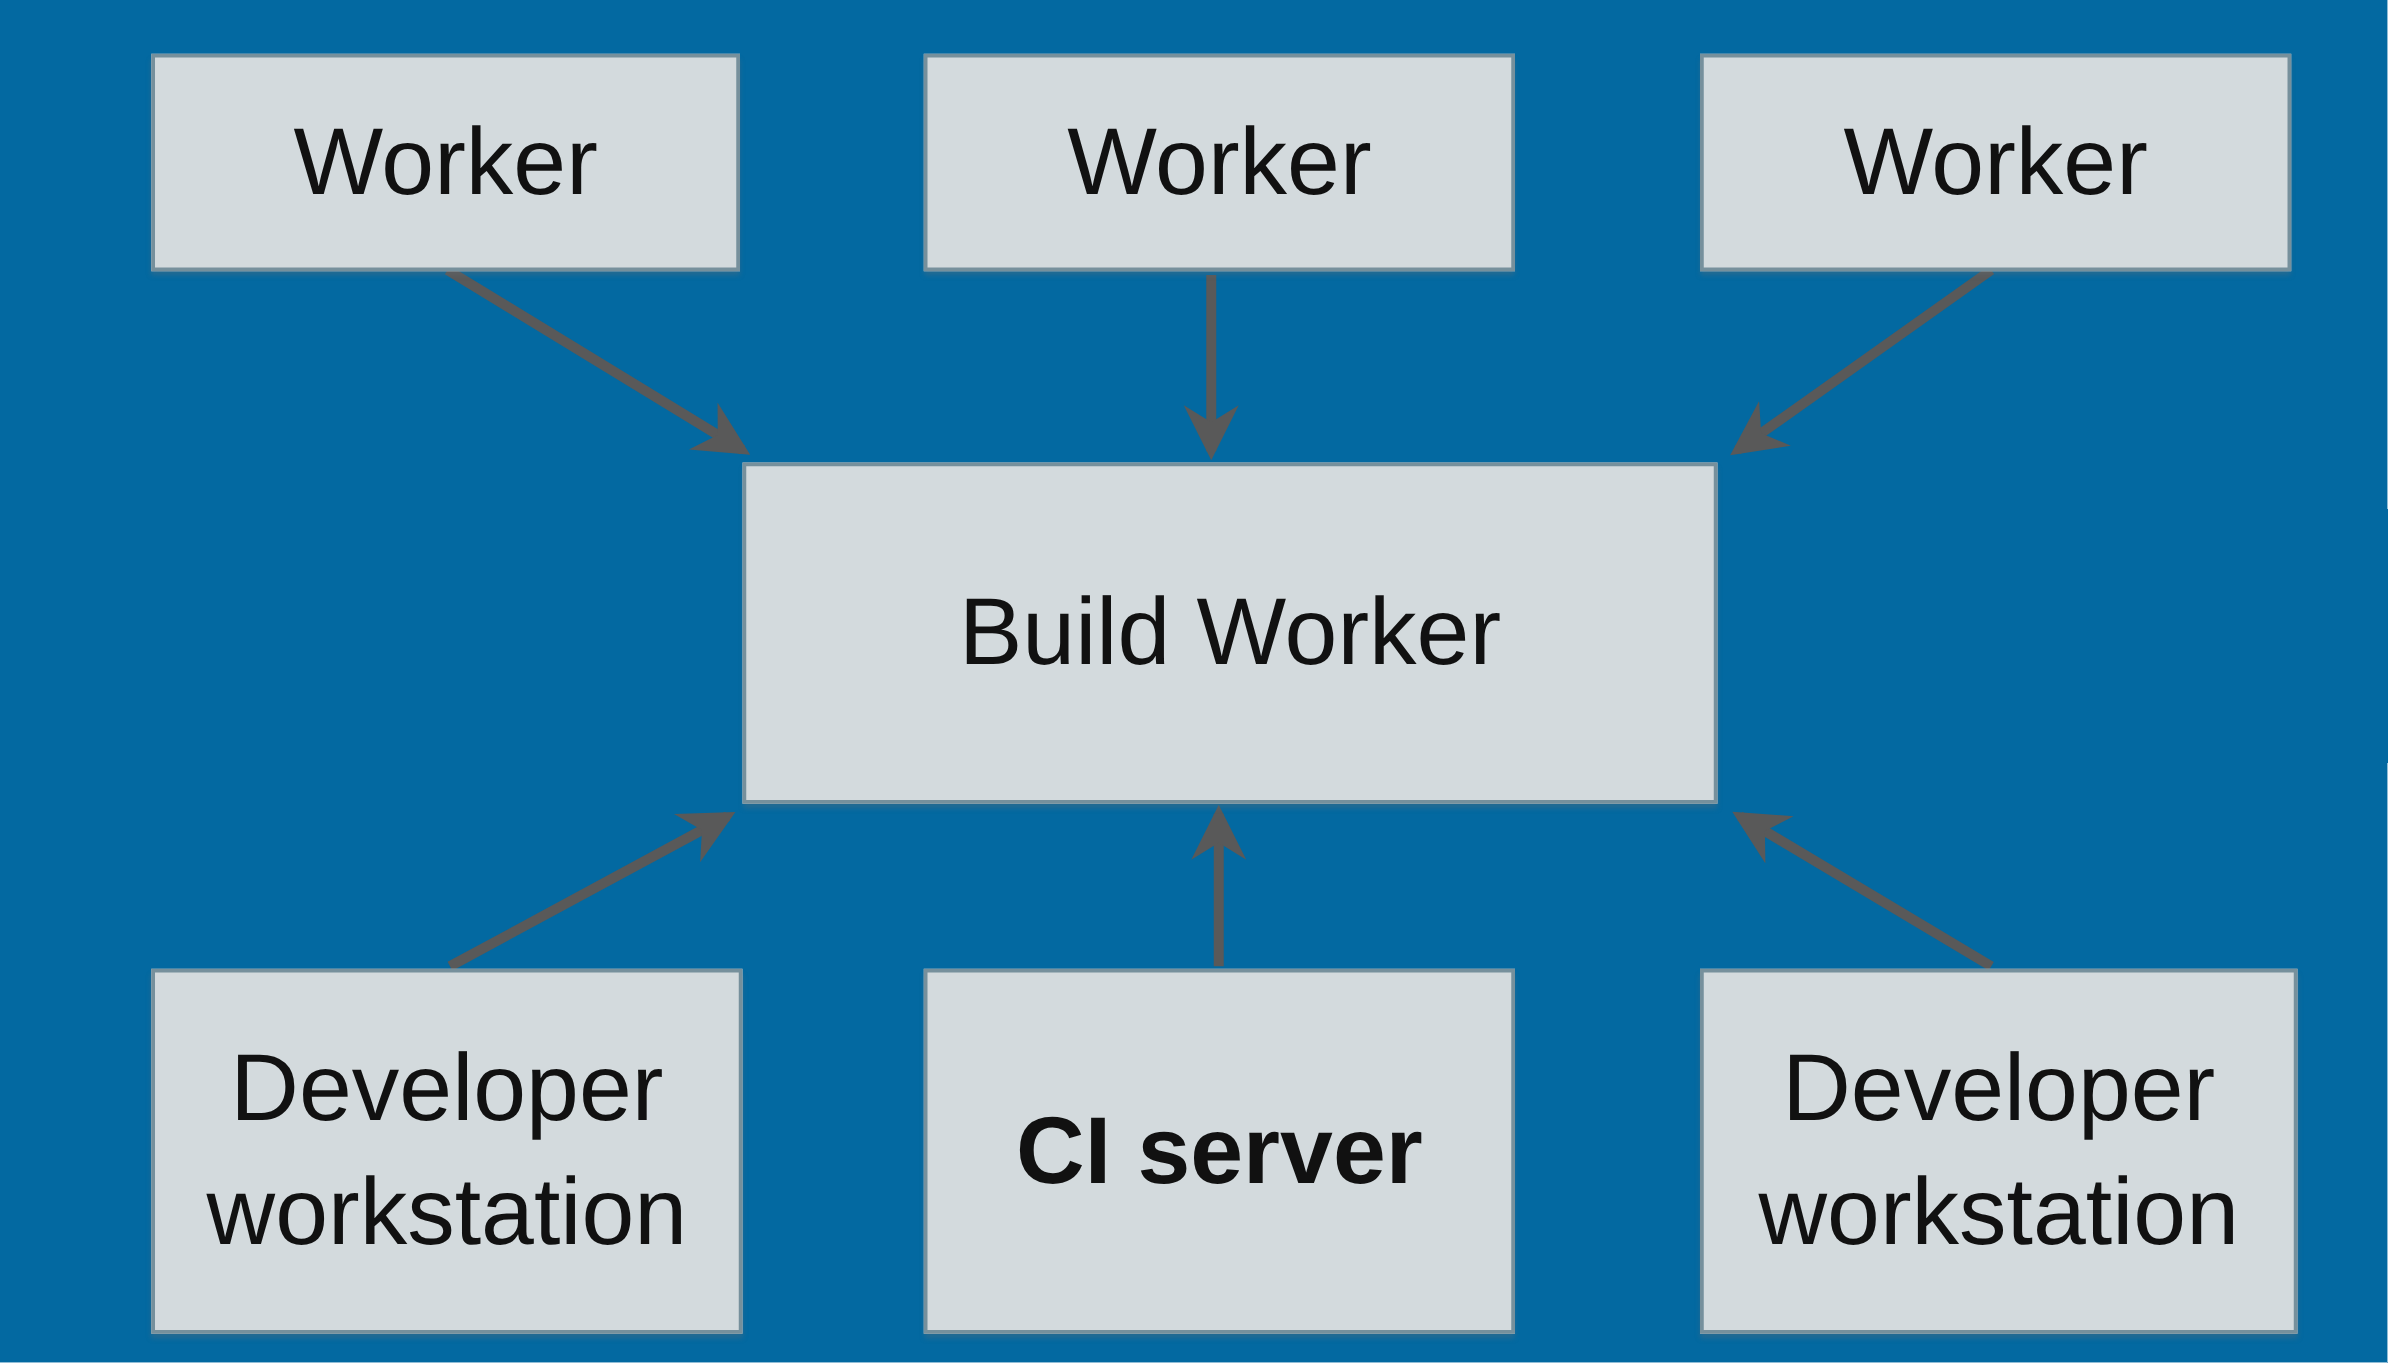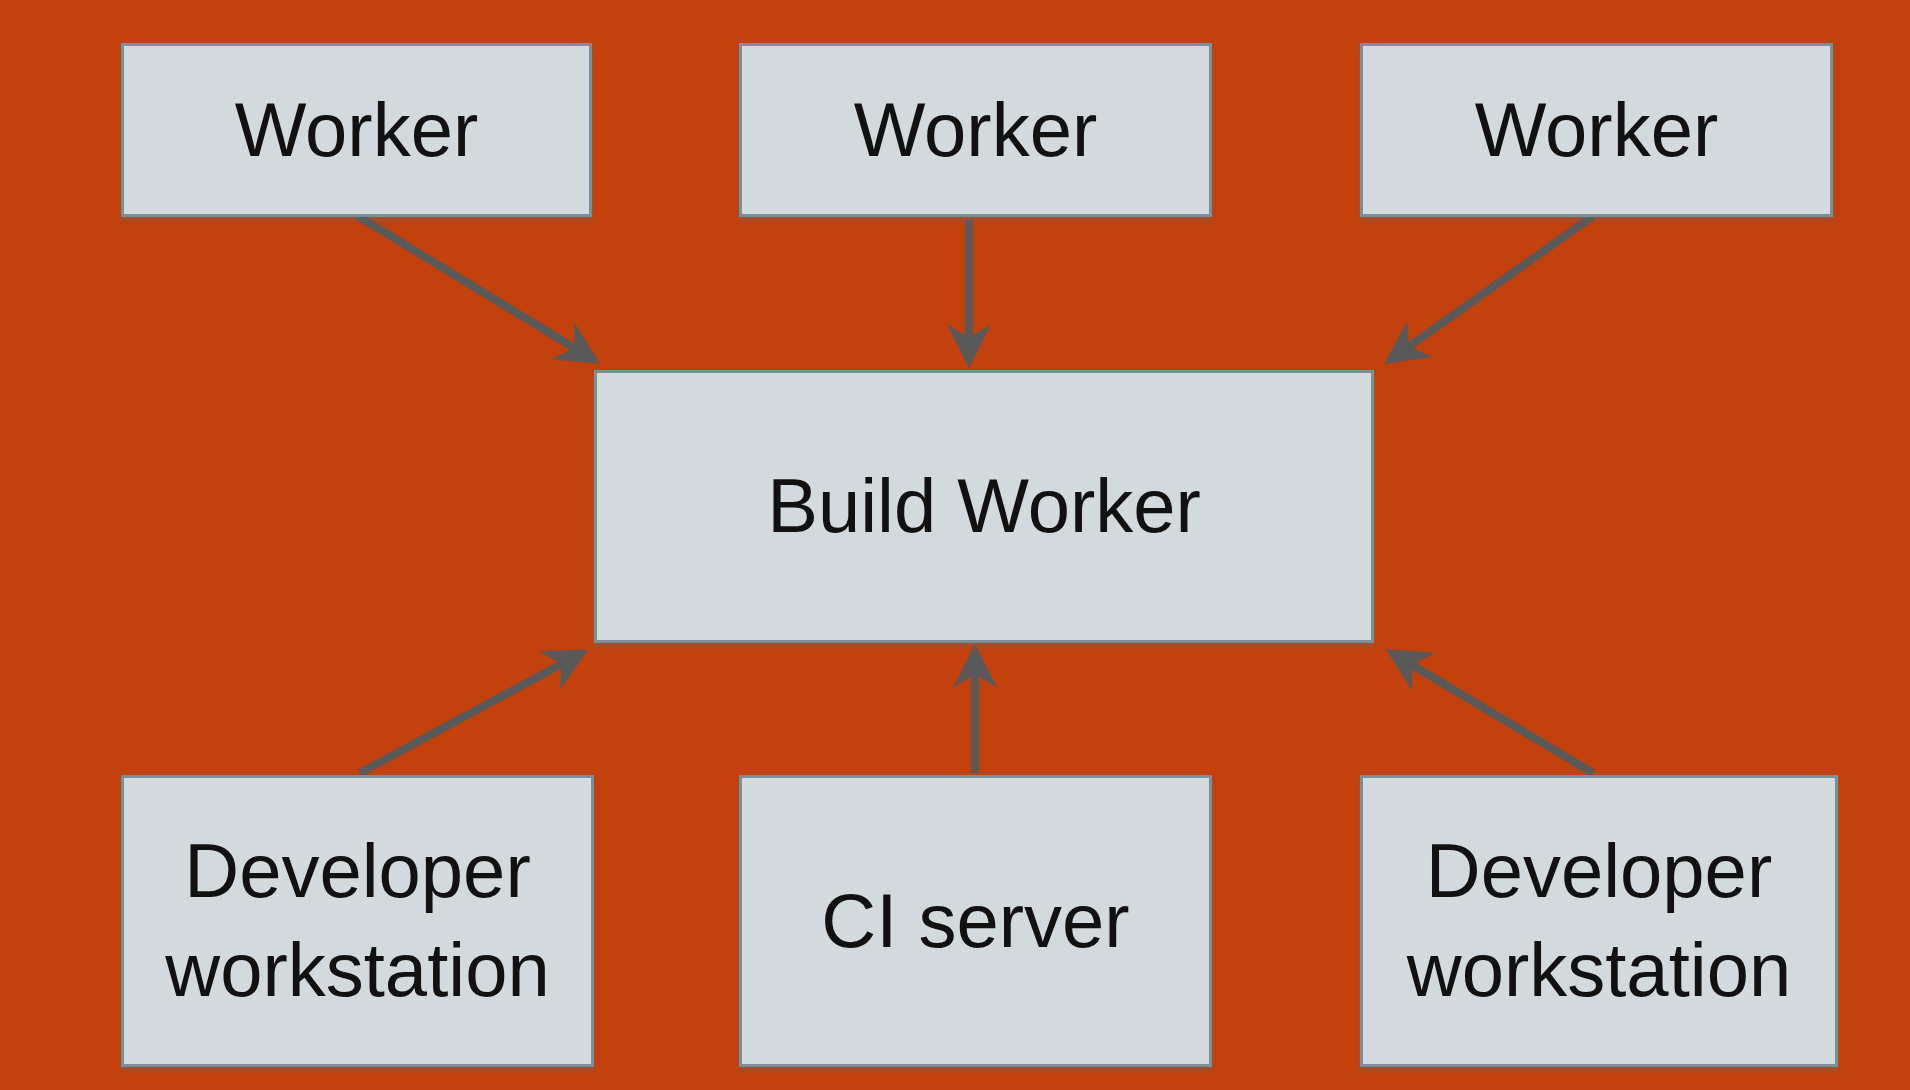--- a/index.html
+++ b/index.html
@@ -5,21 +5,21 @@
   html, body {
     margin: 0;
     padding: 0;
     background: #ffffff;
     font-family: "Liberation Sans", "DejaVu Sans", sans-serif;
   }
   .canvas {
     position: relative;
     width: 1910px;
     height: 1090px;
-    background: #c2410c;
+    background: #0369a1;
     overflow: hidden;
   }
   .edge-layer {
     position: absolute;
     left: 0;
     top: 0;
     width: 100%;
     height: 100%;
     z-index: 1;
   }
@@ -71,20 +71,20 @@
       </div>
       <div class="node" style="left: 1360px; top: 43px; width: 473px; height: 174px; background: rgb(211, 218, 221); border-color: rgb(118, 144, 156);">
         <span class="label">Worker</span>
       </div>
       <div class="node" style="left: 594px; top: 370px; width: 780px; height: 273px; background: rgb(211, 218, 221); border-color: rgb(118, 144, 156);">
         <span class="label">Build Worker</span>
       </div>
       <div class="node" style="left: 121px; top: 775px; width: 473px; height: 292px; background: rgb(211, 218, 221); border-color: rgb(118, 144, 156);">
         <span class="label">Developer workstation</span>
       </div>
-      <div class="node" style="left: 739px; top: 775px; width: 473px; height: 292px; background: rgb(211, 218, 221); border-color: rgb(118, 144, 156);">
+      <div class="node" style="left: 739px; top: 775px; width: 473px; height: 292px; background: rgb(211, 218, 221); border-color: rgb(118, 144, 156); font-weight: bold;">
         <span class="label">CI server</span>
       </div>
       <div class="node" style="left: 1360px; top: 775px; width: 478px; height: 292px; background: rgb(211, 218, 221); border-color: rgb(118, 144, 156);">
         <span class="label">Developer workstation</span>
       </div>
     </div>
 </div>
 
 </body></html>

